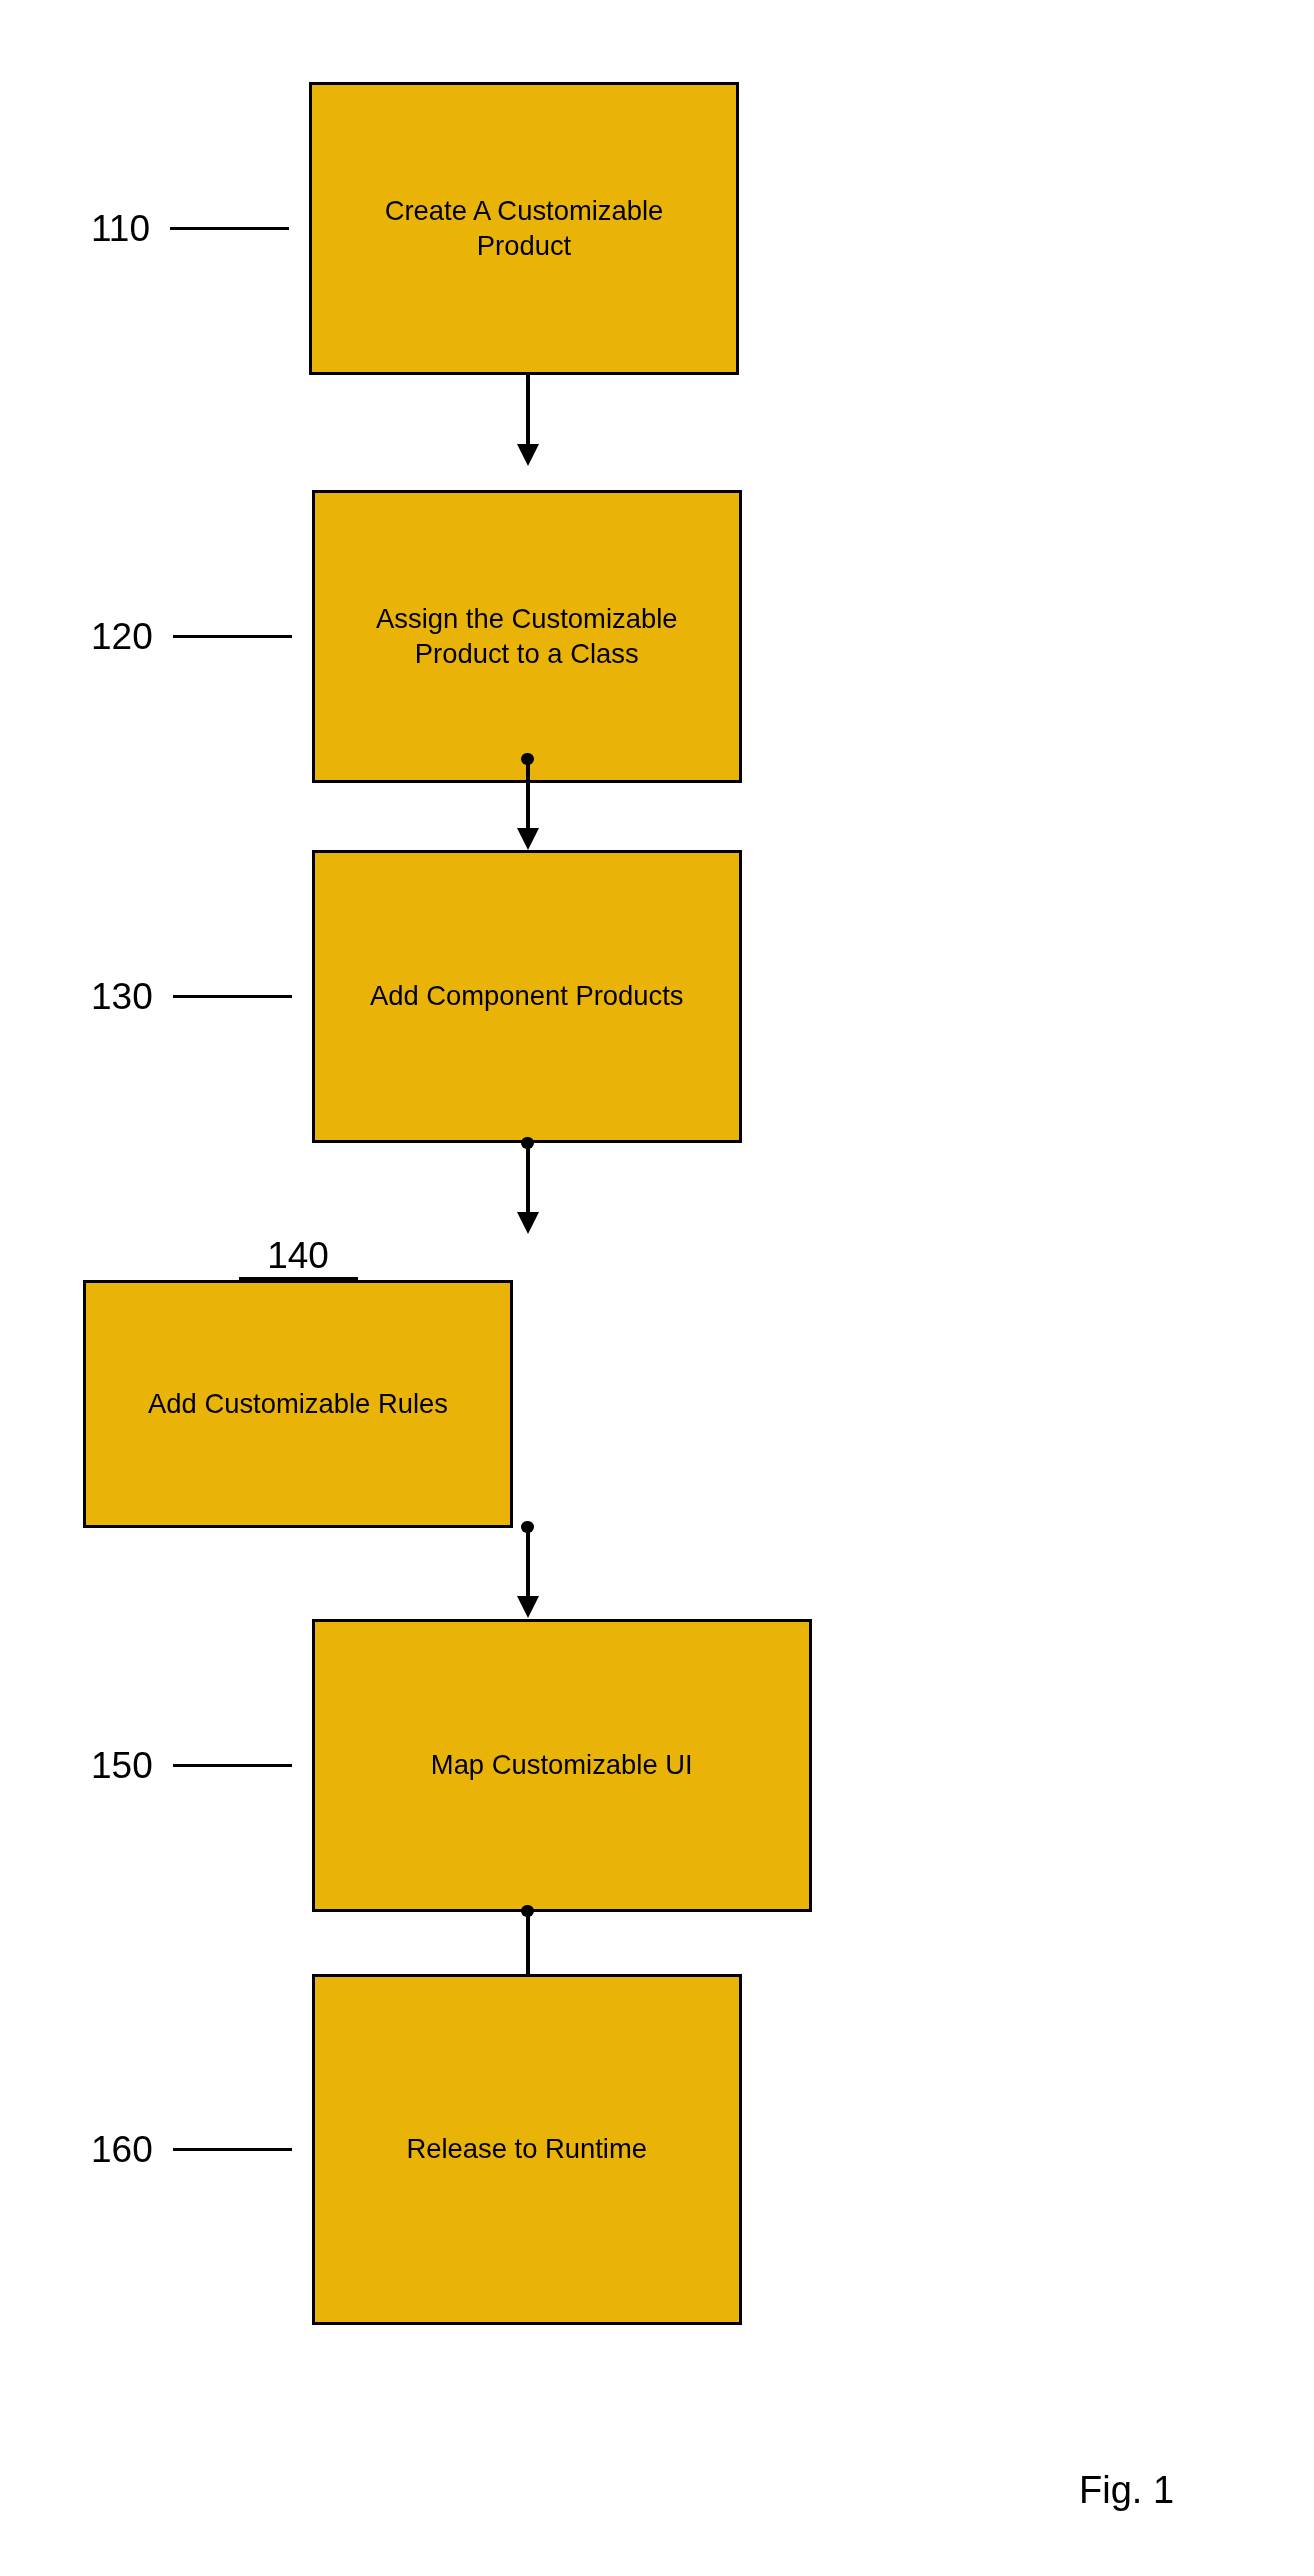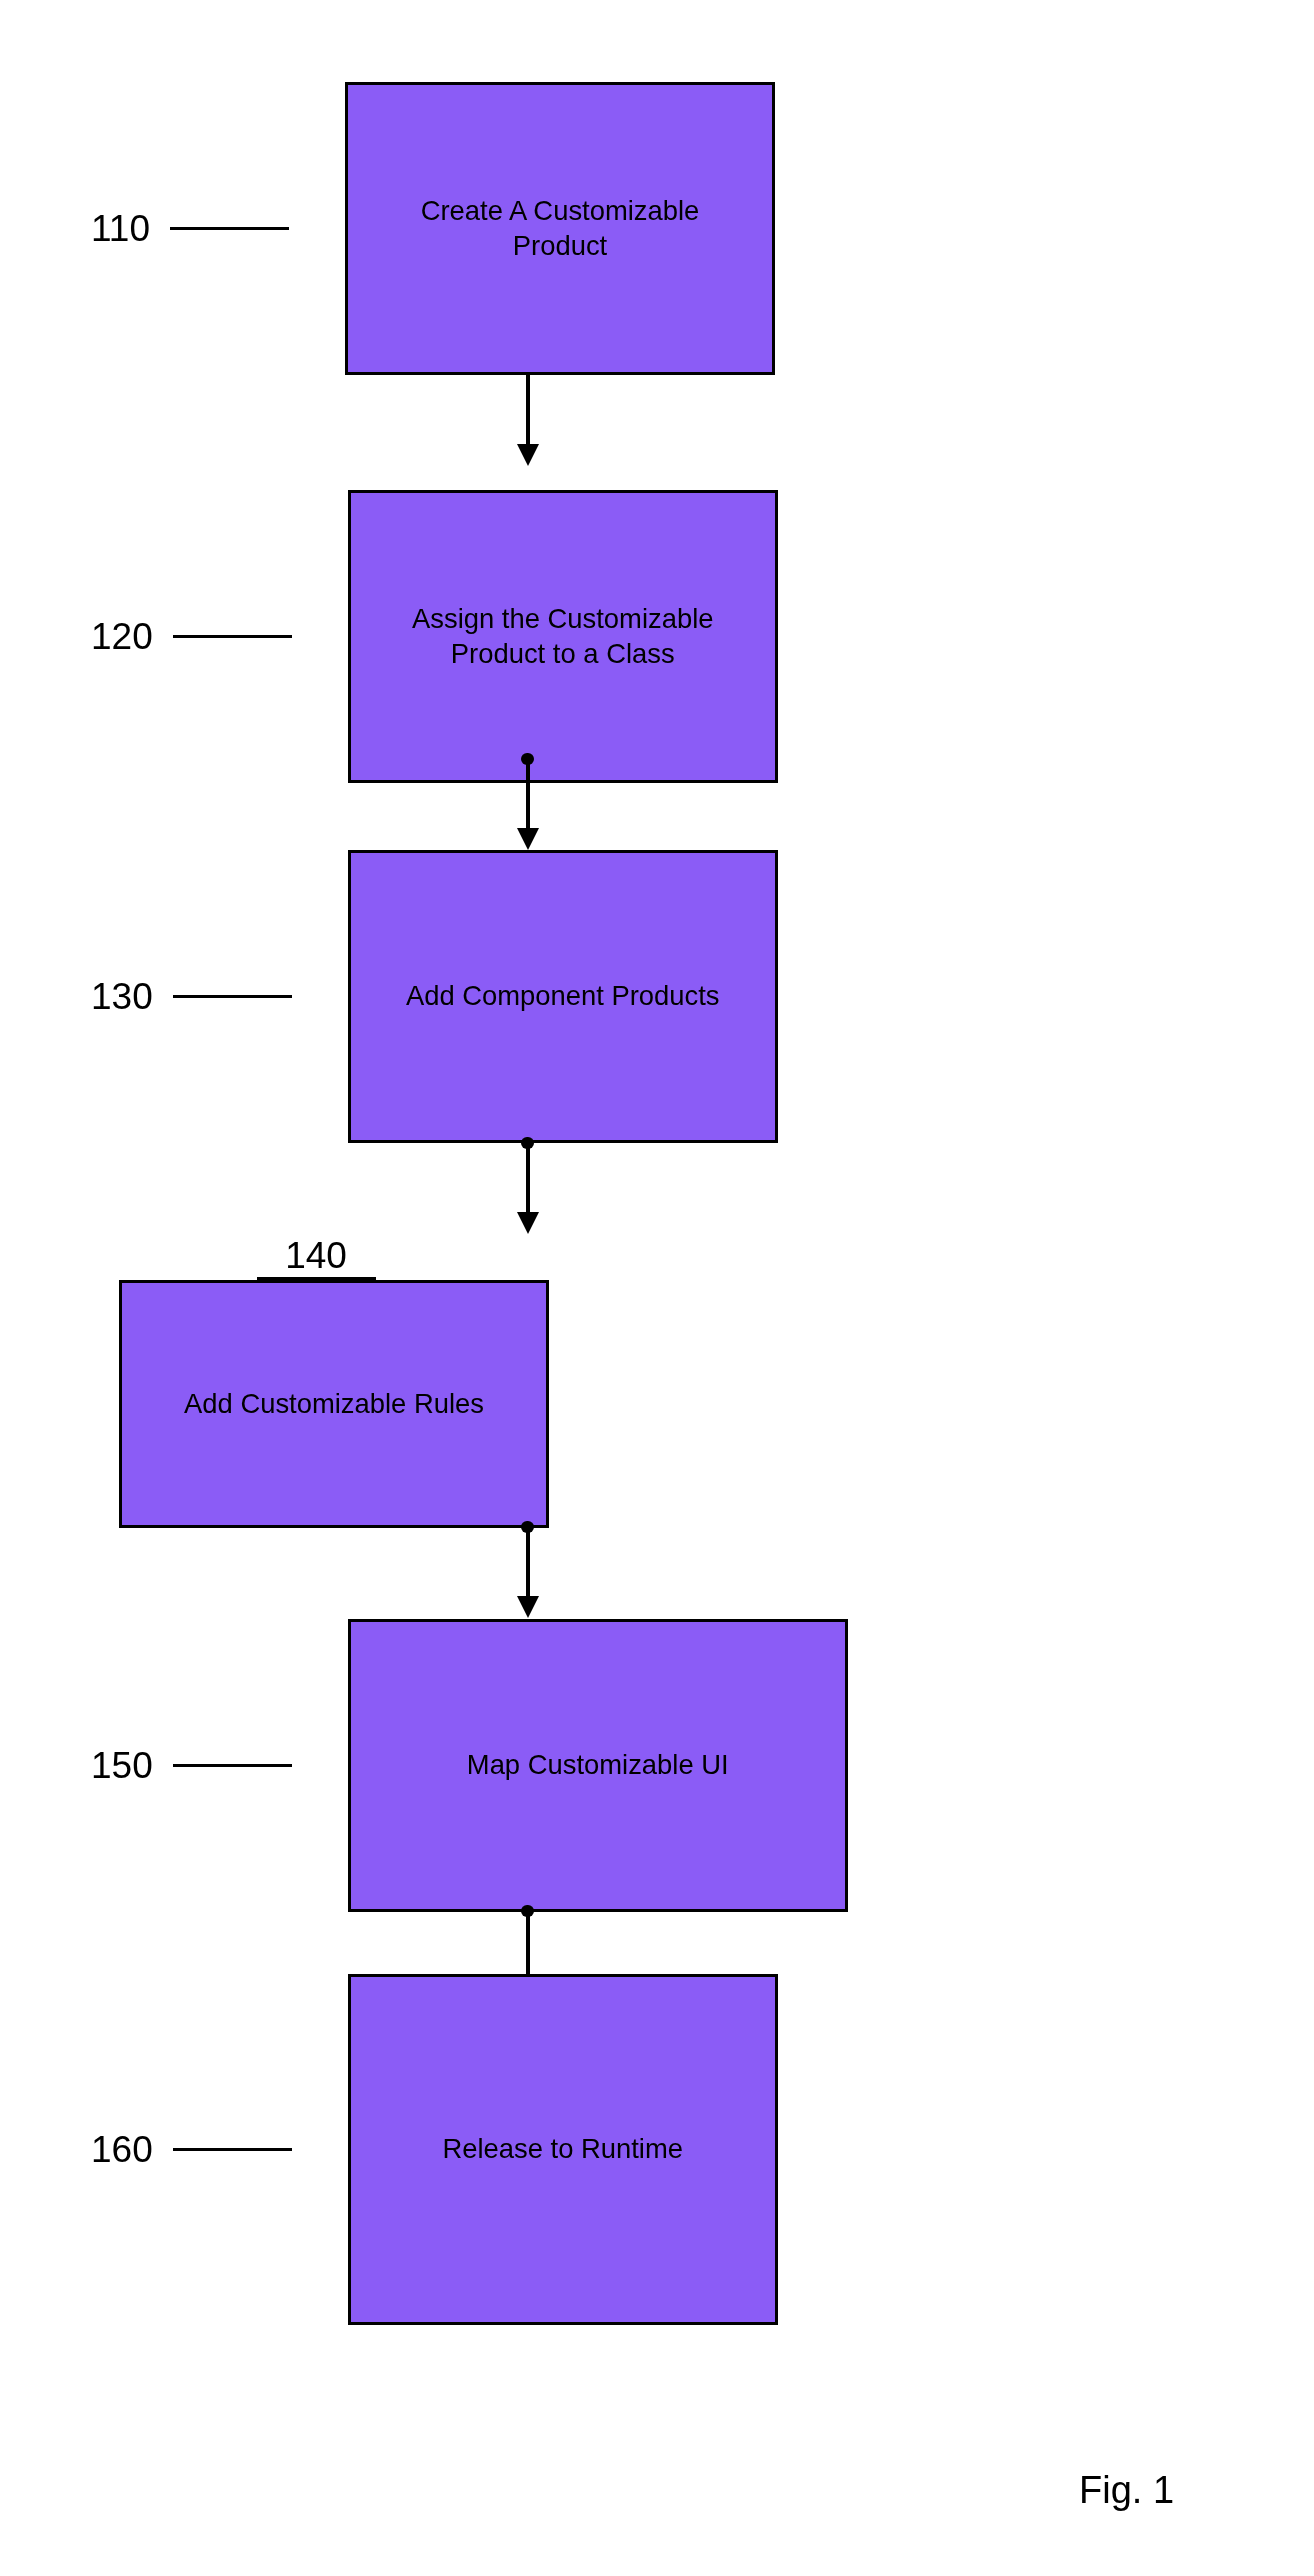--- a/index.html
+++ b/index.html
@@ -24,28 +24,27 @@
     white-space: nowrap;
   }
   .lead-line {
     height: 3.7px;
     background: #000;
     margin-left: 20px;
     margin-right: 20px;
   }
   .box {
     border: 3.7px solid #000;
-    background: #8b5cf6;
+    background: #eab308;
     display: flex;
     align-items: center;
     justify-content: center;
     text-align: center;
     padding: 0 26px;
     box-sizing: border-box;
-    margin-left: 36px;
   }
   .box-text {
     font-size: 27.4px;
     line-height: 1.25;
   }
   .connector {
     position: absolute;
   }
   .v-line {
     position: absolute;

